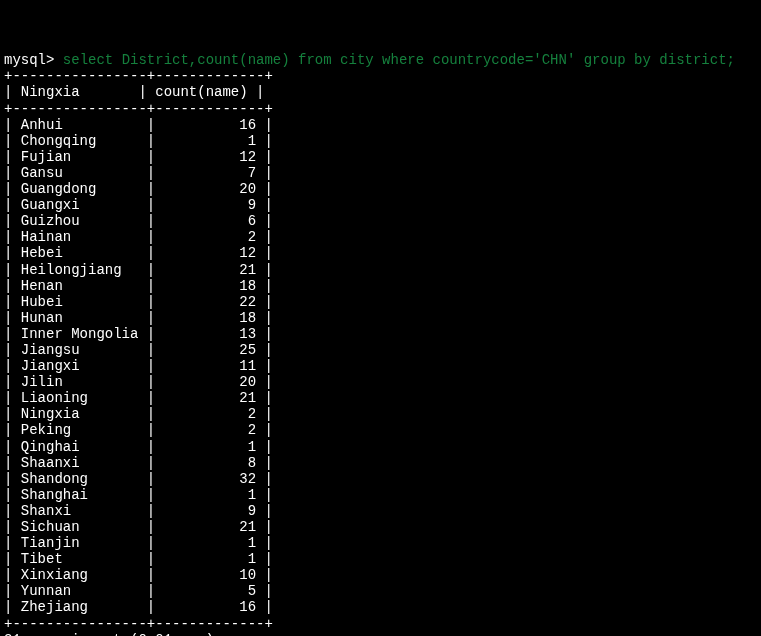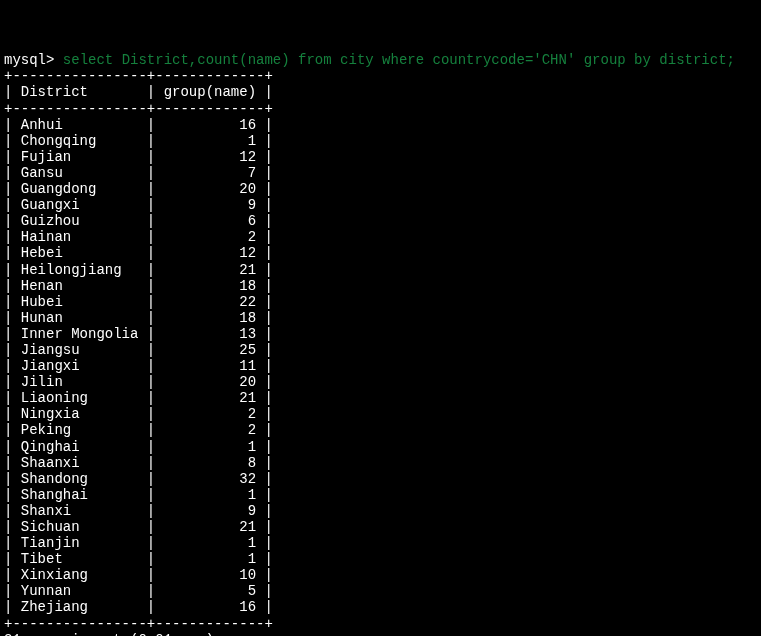--- a/index.html
+++ b/index.html
@@ -21,21 +21,21 @@
     .table-line {
       color: #ffffff;
     }
   </style>
 </head>
 <body>
 
 
 <span class="prompt">mysql&gt;</span> <span class="query">select District,count(name) from city where countrycode='CHN' group by district;</span>
 <span class="table-line">+----------------+-------------+</span>
-<span class="table-line">| District       | group(name) |</span>
+<span class="table-line">| Ningxia       | count(name) |</span>
 <span class="table-line">+----------------+-------------+</span>
 <div id="table-rows">| Anhui          |          16 |
 | Chongqing      |           1 |
 | Fujian         |          12 |
 | Gansu          |           7 |
 | Guangdong      |          20 |
 | Guangxi        |           9 |
 | Guizhou        |           6 |
 | Hainan         |           2 |
 | Hebei          |          12 |

